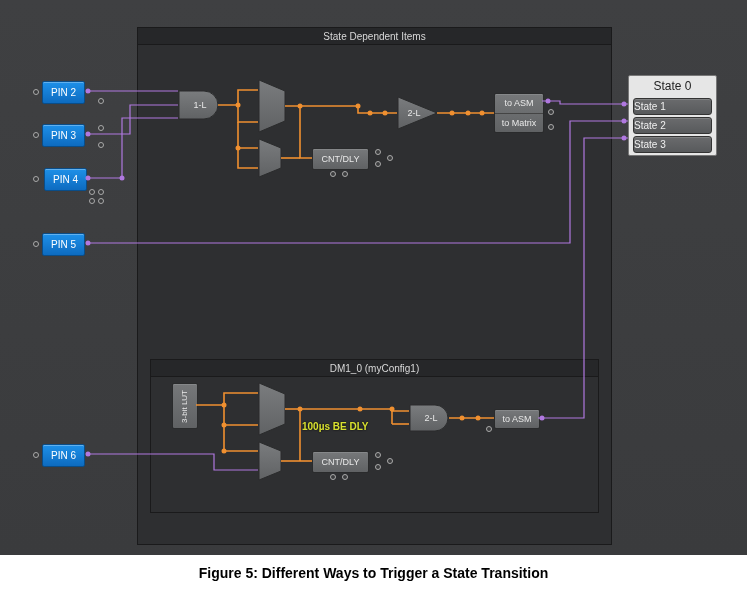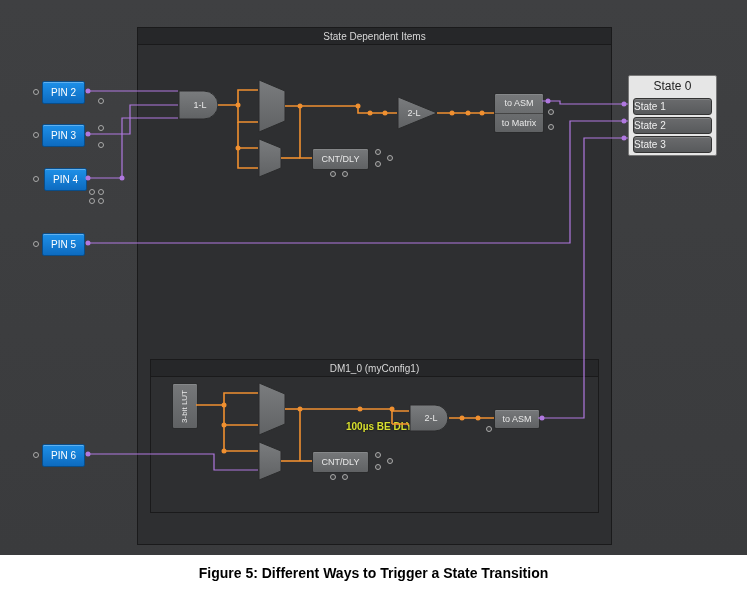--- a/index.html
+++ b/index.html
@@ -138,21 +138,20 @@
   .w-purple { stroke: #b078e0; stroke-width: 1.2; fill: none; }
   .w-orange { stroke: #f09030; stroke-width: 1.6; fill: none; }
   .node-o { fill: #f09030; }
   .node-p { fill: #b078e0; }
   .delay-label {
     position: absolute;
     font-size: 10px;
     font-weight: bold;
     color: #d8e030;
     text-shadow: 0 0 2px #000;
-    margin-left: 44px;
   }
   .vert-text {
     writing-mode: vertical-rl;
     transform: rotate(180deg);
   }
 </style>
 </head>
 <body>
 
 <div class="canvas">

